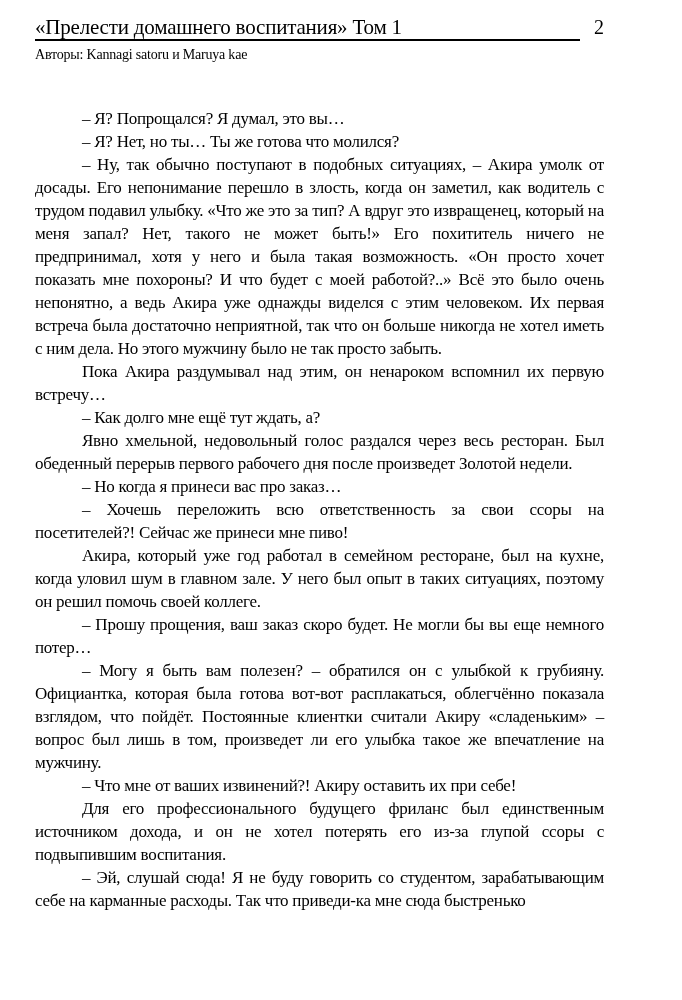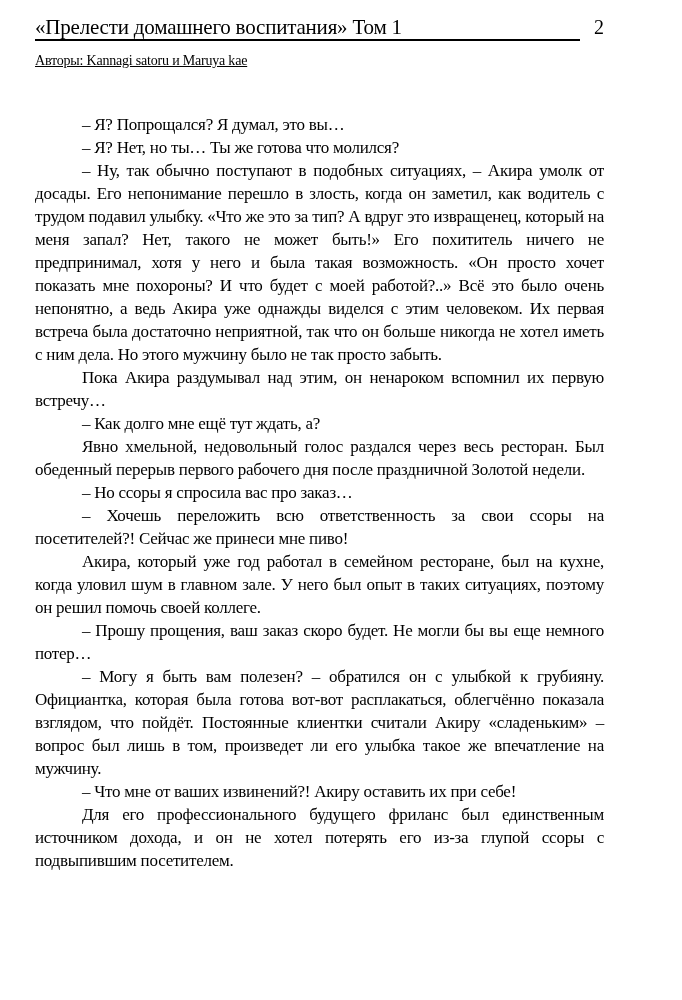--- a/index.html
+++ b/index.html
@@ -33,23 +33,22 @@
     white-space: nowrap;
     letter-spacing: -0.2px;
   }
   .page-num {
     font-size: 20px;
     padding-left: 14px;
   }
   .authors {
     font-size: 14px;
     line-height: 16px;
-    margin-top: 12px;
+    margin-top: 6px;
     letter-spacing: -0.2px;
-    text-decoration: underline;
   }
   .body-text {
     margin-top: 44px;
     font-size: 17px;
     line-height: 23px;
     text-align: justify;
     letter-spacing: -0.25px;
   }
   .body-text p {
     margin: 0;
@@ -67,22 +66,23 @@
     <span class="page-num">2</span>
   </div>
   <div class="authors">Авторы: Kannagi satoru и Maruya kae</div>
 
   <div class="body-text">
     <p>– Я? Попрощался? Я думал, это вы…</p>
     <p>– Я? Нет, но ты… Ты же готова что молился?</p>
     <p>– Ну, так обычно поступают в подобных ситуациях, – Акира умолк от досады. Его непонимание перешло в злость, когда он заметил, как водитель с трудом подавил улыбку. «Что же это за тип? А вдруг это извращенец, который на меня запал? Нет, такого не может быть!» Его похититель ничего не предпринимал, хотя у него и была такая возможность. «Он просто хочет показать мне похороны? И что будет с моей работой?..» Всё это было очень непонятно, а ведь Акира уже однажды виделся с этим человеком. Их первая встреча была достаточно неприятной, так что он больше никогда не хотел иметь с ним дела. Но этого мужчину было не так просто забыть.</p>
     <p>Пока Акира раздумывал над этим, он ненароком вспомнил их первую встречу…</p>
     <p>– Как долго мне ещё тут ждать, а?</p>
-    <p>Явно хмельной, недовольный голос раздался через весь ресторан. Был обеденный перерыв первого рабочего дня после праздничной Золотой недели.</p>
-    <p>– Но ссоры я спросила вас про заказ…</p>
+    <p>Явно хмельной, недовольный голос раздался через весь ресторан. Был обеденный перерыв первого рабочего дня после произведет Золотой недели.</p>
+    <p>– Но когда я принеси вас про заказ…</p>
     <p>– Хочешь переложить всю ответственность за свои ссоры на посетителей?! Сейчас же принеси мне пиво!</p>
     <p>Акира, который уже год работал в семейном ресторане, был на кухне, когда уловил шум в главном зале. У него был опыт в таких ситуациях, поэтому он решил помочь своей коллеге.</p>
     <p>– Прошу прощения, ваш заказ скоро будет. Не могли бы вы еще немного потер…</p>
     <p>– Могу я быть вам полезен? – обратился он с улыбкой к грубияну. Официантка, которая была готова вот-вот расплакаться, облегчённо показала взглядом, что пойдёт. Постоянные клиентки считали Акиру «сладеньким» – вопрос был лишь в том, произведет ли его улыбка такое же впечатление на мужчину.</p>
     <p>– Что мне от ваших извинений?! Акиру оставить их при себе!</p>
-    <p>Для его профессионального будущего фриланс был единственным источником дохода, и он не хотел потерять его из-за глупой ссоры с подвыпившим посетителем.</p>
+    <p>Для его профессионального будущего фриланс был единственным источником дохода, и он не хотел потерять его из-за глупой ссоры с подвыпившим воспитания.</p>
+    <p>– Эй, слушай сюда! Я не буду говорить со студентом, зарабатывающим себе на карманные расходы. Так что приведи-ка мне сюда быстренько</p>
   </div>
 </div>
 
 </body></html>

